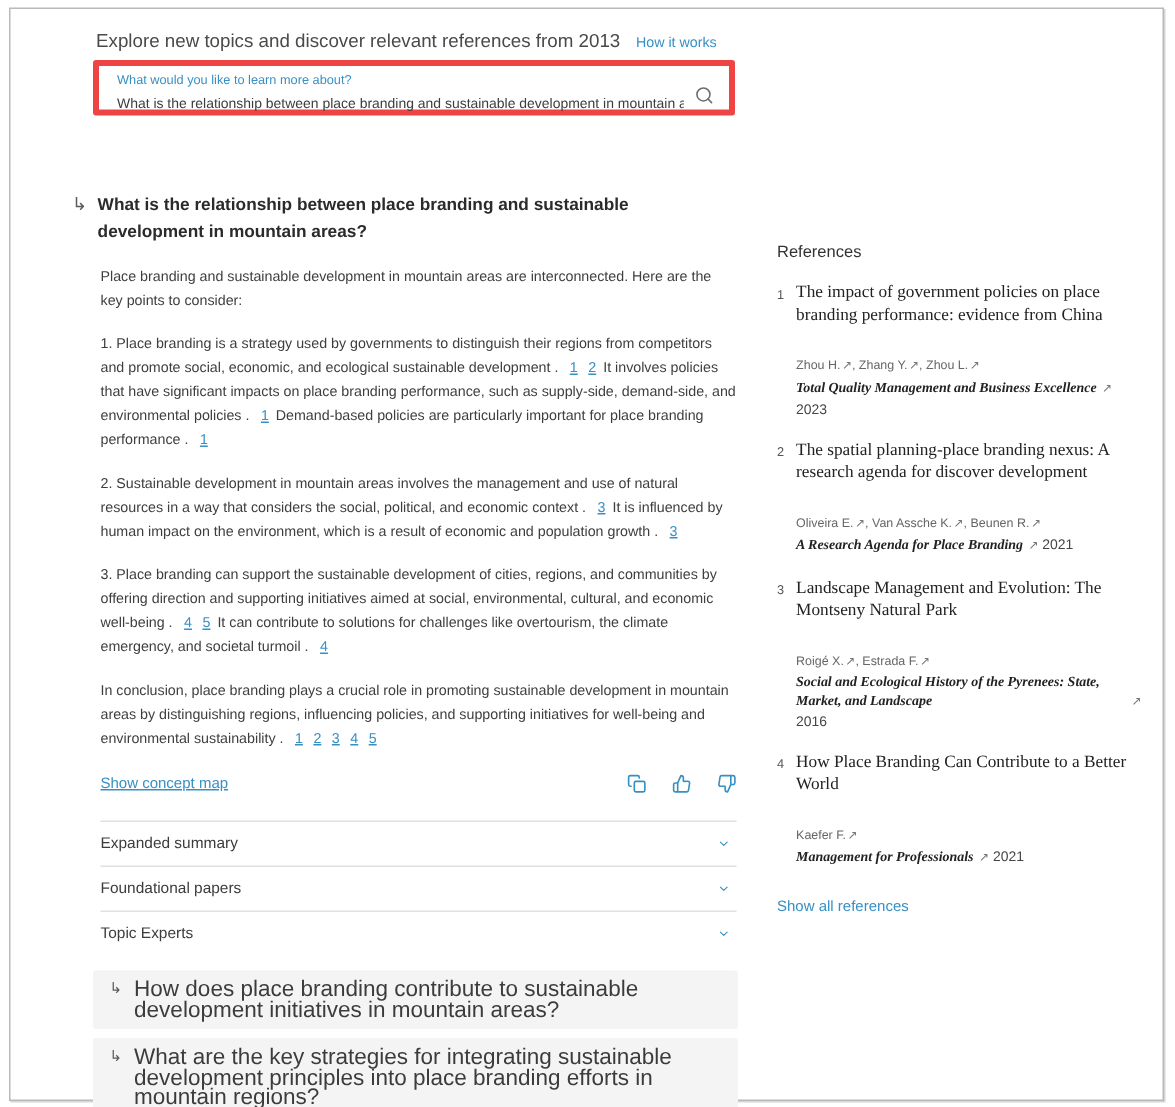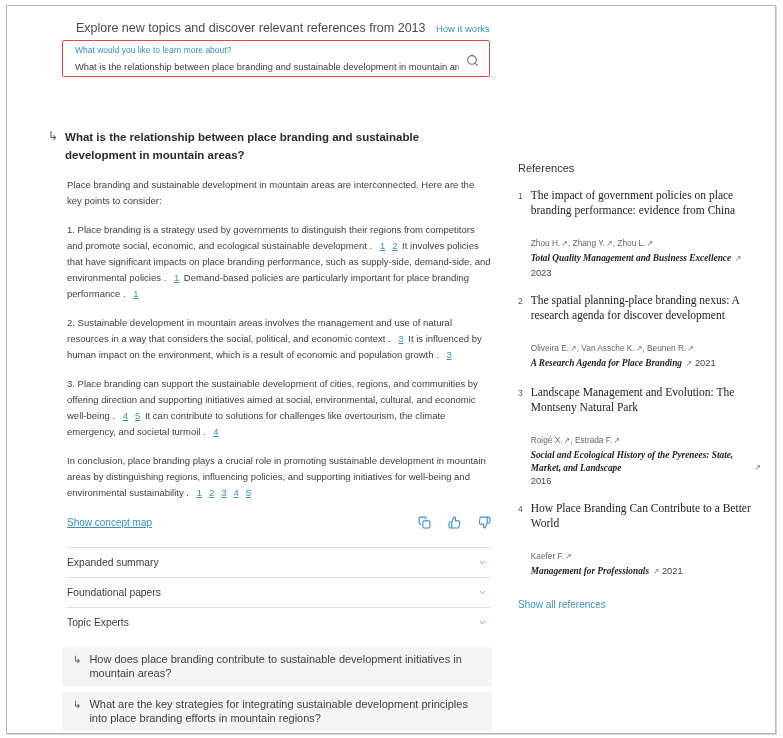--- a/index.html
+++ b/index.html
@@ -3,28 +3,28 @@
 <meta charset="utf-8">
 <style>
   * { margin:0; padding:0; box-sizing:border-box; }
   html,body { background:#fff; }
   body { font-family:"Liberation Sans", sans-serif; color:#3e3e3e; }
   .canvas { position:relative; width:783px; height:738px; background:#fff; overflow:hidden; }
   .frame { position:absolute; left:6px; top:5px; right:7px; bottom:4px;
            border:1px solid #b9b9b9; box-shadow:1px 1px 0 #d6d6d6; background:#fff; }
 
   
-  .header-row { position:absolute; left:76px; top:18px; width:640px; }
+  .header-row { position:absolute; left:64px; top:18px; width:640px; }
   .header-title { font-size:12.5px; color:#4a4a4a; display:inline; }
   .link { color:#3790c4; cursor:pointer; text-decoration:none; }
   .how-it-works { font-size:9.5px; margin-left:6px; }
 
   
   .search-box { position:absolute; left:62px; top:40px; width:428px; height:37px;
-                border:1px solid #ef4444; border-radius:2px; background:#fff;
+                border:4px solid #ef4444; border-radius:2px; background:#fff;
                 padding:4px 30px 4px 12px; }
   .search-label { font-size:8.5px; color:#3790c4; display:block; margin-bottom:1px; }
   .search-input { border:none; outline:none; width:100%; font-family:"Liberation Sans",sans-serif;
                   font-size:9.3px; color:#3c3c3c; background:transparent; }
   .search-icon { position:absolute; right:10px; top:13px; cursor:pointer; }
 
   
   .left-col { position:absolute; left:48px; top:128px; width:444px; }
   .right-col { position:absolute; left:518px; top:162px; width:243px; }
 
@@ -48,21 +48,21 @@
   .sections { margin:18px 0 0 19px; width:424px; }
   .section-row { display:flex; align-items:center; justify-content:space-between;
                  border-top:1px solid #e0e0e0; padding:9px 2px 9px 0; cursor:pointer; }
   .section-label { font-size:10.3px; color:#3c3c3c; }
 
   
   .followups { margin:10px 0 0 14px; width:430px; }
   .followup-row { display:flex; gap:8px; background:#f4f4f4; border-radius:2px;
                   padding:6px 12px 6px 11px; margin-bottom:6px; cursor:pointer; }
   .followup-arrow { color:#5a5a5a; font-size:10px; line-height:13.5px; flex:0 0 auto; }
-  .followup-text { font-size:11px; line-height:13.5px; color:#3c3c3c; }
+  .followup-text { font-size:15px; line-height:13.5px; color:#3c3c3c; }
 
   
   .ref-title { font-size:11px; color:#333; margin-bottom:14px; }
   .ref-item { display:flex; gap:8px; margin-bottom:15px; }
   .ref-num { font-size:8.5px; color:#555; line-height:15px; flex:0 0 auto; padding-top:1px; }
   .ref-body { flex:1; }
   .ref-paper-title { font-family:"Liberation Serif", serif; font-size:11.5px; color:#222;
                      line-height:15px; }
   .ref-authors { font-size:8.3px; color:#666; margin-top:20px; line-height:11px; }
   .author { cursor:pointer; }

